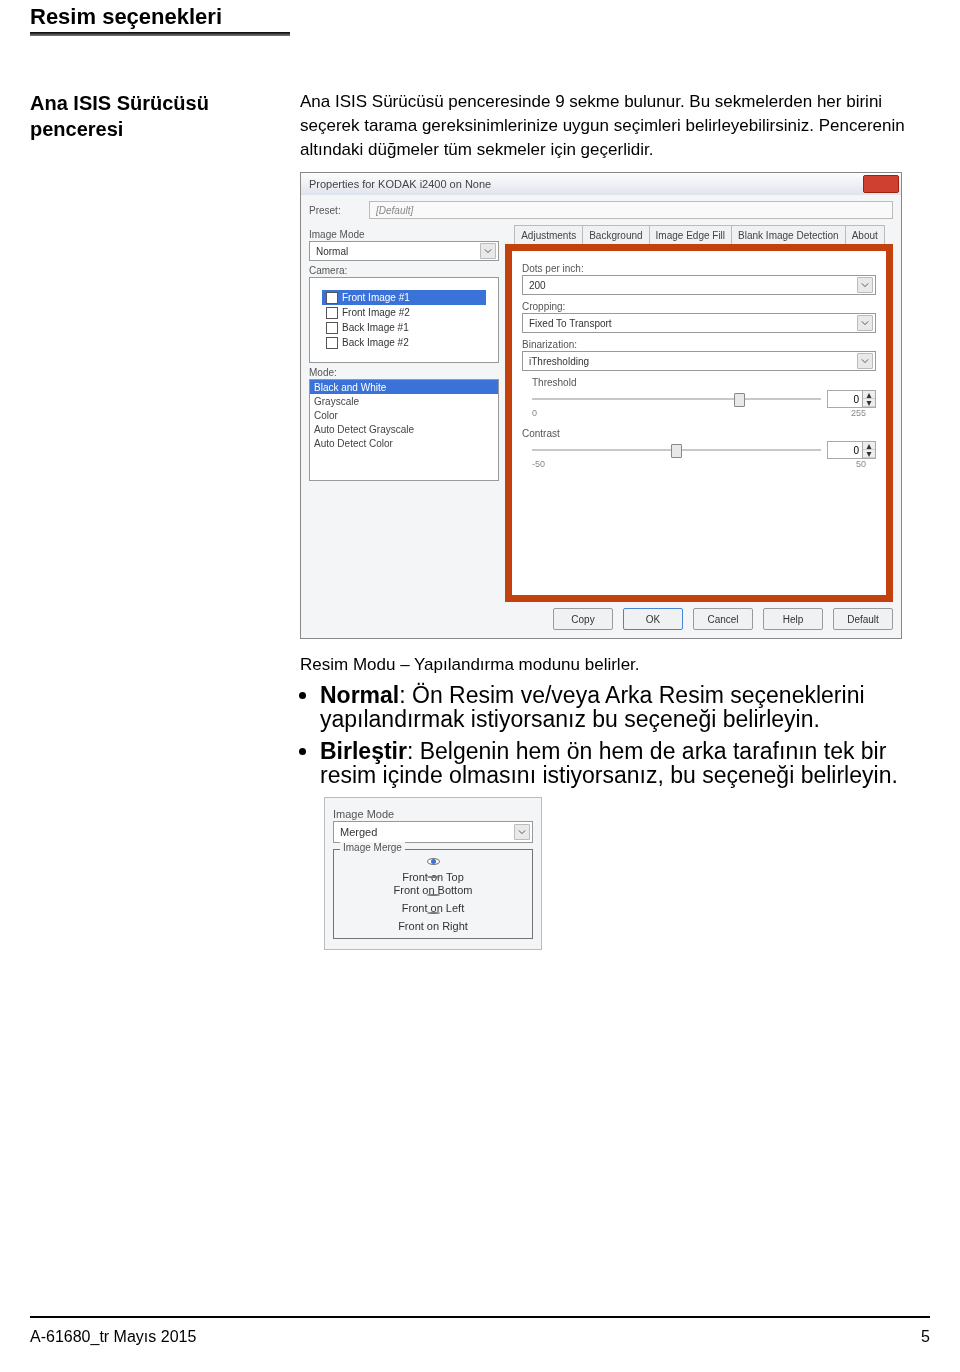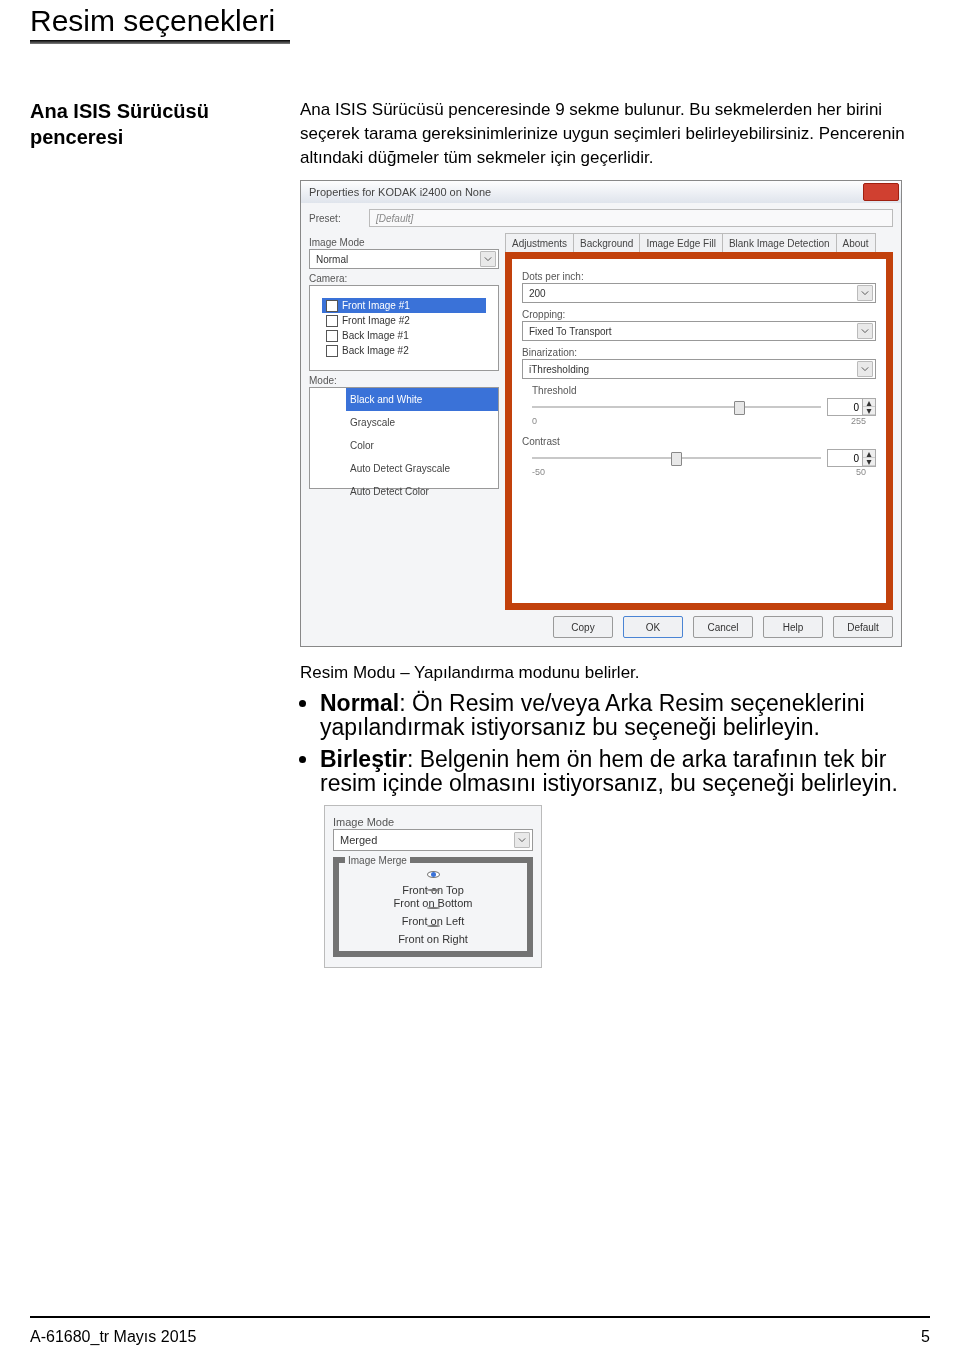--- a/index.html
+++ b/index.html
@@ -1,17 +1,17 @@
 <!DOCTYPE html>
 <html><head>
 <meta charset="utf-8">
 <style>
   html,body{margin:0;padding:0;background:#fff;font-family:Arial,Helvetica,sans-serif;color:#000;}
   .page{width:960px;min-height:1372px;margin:0 auto;position:relative;box-sizing:border-box;padding:0 30px 80px 30px;}
-  .h1{font-size:30px;font-weight:normal;margin:4px 0 2px 0;}
+  .h1{font-size:22px;font-weight:bold;margin:4px 0 2px 0;}
   .h1-underline{height:4px;width:260px;background:linear-gradient(#000,#808080);}
   .columns{display:flex;margin-top:54px;}
   .left-col{width:270px;flex:0 0 270px;}
   .left-title{font-size:20px;font-weight:bold;line-height:26px;}
   .right-col{flex:1;}
   .intro{font-size:17px;line-height:24px;margin-bottom:10px;}
   
   .dlg{width:600px;border:1px solid #888;background:#eef0f2;font-size:10px;color:#333;}
   .dlg-title{display:flex;align-items:center;height:22px;background:linear-gradient(#fdfdfe,#dfe4ec);padding:0 2px 0 8px;}
   .dlg-title-text{flex:1;color:#444;font-size:11px;}
@@ -27,24 +27,24 @@
   .combo{height:18px;border:1px solid #999;background:#fff;display:flex;align-items:center;justify-content:space-between;padding:0 2px 0 6px;}
   .combo .caret{width:14px;height:14px;background:#e9e9e9;border:1px solid #bbb;border-radius:1px;display:flex;align-items:center;justify-content:center;}
   .caret svg{width:8px;height:8px;}
   .listbox{border:1px solid #999;background:#fff;padding:12px;margin-top:1px;}
   .listbox .row{display:flex;align-items:center;height:15px;padding:0 4px;gap:4px;}
   .listbox .row.sel{background:#3a72d8;color:#fff;}
   .cb{width:10px;height:10px;border:1px solid #555;background:#fff;display:inline-flex;align-items:center;justify-content:center;}
   .cb.chk::after{content:"";width:6px;height:3px;border-left:1.5px solid #222;border-bottom:1.5px solid #222;transform:rotate(-45deg);margin-top:-2px;}
   .row.sel .cb.chk::after{border-color:#fff;}
   .modebox{border:1px solid #999;background:#fff;margin-top:1px;height:100px;}
-  .modebox .mrow{height:23px;display:flex;align-items:center;padding:0 4px;font-size:10px;color:#444;margin-left:36px;}
+  .modebox .mrow{height:14px;display:flex;align-items:center;padding:0 4px;font-size:10px;color:#444;}
   .modebox .mrow.sel{background:#3a72d8;color:#fff;}
   
-  .tabs{display:flex;flex-wrap:wrap;background:#f4f5f7;}
+  .tabs{display:flex;flex-wrap:wrap;background:#f4f5f7;justify-content:center;}
   .tab{height:18px;border:1px solid #bbb;border-bottom:none;background:#f0f1f3;color:#444;font-size:10px;display:flex;align-items:center;padding:0 6px;margin-right:-1px;}
   .tab.active{background:#fff;font-weight:normal;position:relative;z-index:2;}
   .tab-content{border:7px solid #c2410c;background:#fff;padding:8px 10px 12px 10px;min-height:324px;}
   .tab-row2{display:flex;margin-top:0;}
   .ctl{margin-bottom:6px;}
   .slider{display:flex;align-items:center;gap:6px;margin:2px 0 0 10px;}
   .track{flex:1;height:2px;background:#c8c8c8;position:relative;margin:6px 0;}
   .track .thumb{position:absolute;top:-5px;width:9px;height:12px;background:#e8e8e8;border:1px solid #888;border-radius:1px;}
   .spin{display:flex;align-items:center;border:1px solid #aaa;height:16px;}
   .spin input{width:28px;border:none;text-align:right;padding:0 3px;font-size:10px;height:14px;background:#fff;}
@@ -54,21 +54,21 @@
   .dlg-btns{display:flex;justify-content:flex-end;gap:10px;padding:6px 0 0 0;}
   .btn{height:20px;min-width:58px;border:1px solid #9a9a9a;background:#f0f1f3;border-radius:2px;display:flex;align-items:center;justify-content:center;font-size:10px;color:#333;}
   .btn.ok{border:1px solid #4a84d4;}
   .body-text{font-size:17px;line-height:24px;margin-top:14px;}
   .body-text b{font-weight:normal;}
   ul.bullets{font-size:23px;line-height:24px;padding-left:20px;margin:6px 0 0 0;}
   ul.bullets li{margin-bottom:8px;}
   
   .panel2{width:200px;border:1px solid #bbb;background:#f4f5f7;padding:6px 8px 10px 8px;font-size:11px;color:#333;margin-top:10px;margin-left:24px;}
   .panel2 .combo{height:20px;}
-  .group{border:6px solid #737373;margin-top:6px;padding:8px 8px 8px 8px;position:relative;}
+  .group{border:1px solid #737373;margin-top:6px;padding:8px 8px 8px 8px;position:relative;}
   .group-title{position:absolute;top:-8px;left:6px;background:#f4f5f7;padding:0 3px;font-size:10px;color:#555;}
   .radio-row{display:flex;align-items:center;height:18px;gap:6px;font-size:11px;flex-direction:column;}
   .radio{width:11px;height:11px;border:1px solid #777;border-radius:50%;background:#fff;display:flex;align-items:center;justify-content:center;}
   .radio.sel::after{content:"";width:5px;height:5px;border-radius:50%;background:#3a72d8;}
   .footer{position:absolute;bottom:30px;left:30px;right:30px;border-top:2px solid #000;padding-top:10px;display:flex;justify-content:space-between;font-size:16px;}
 </style>
 </head>
 <body>
 <div class="page">
 

